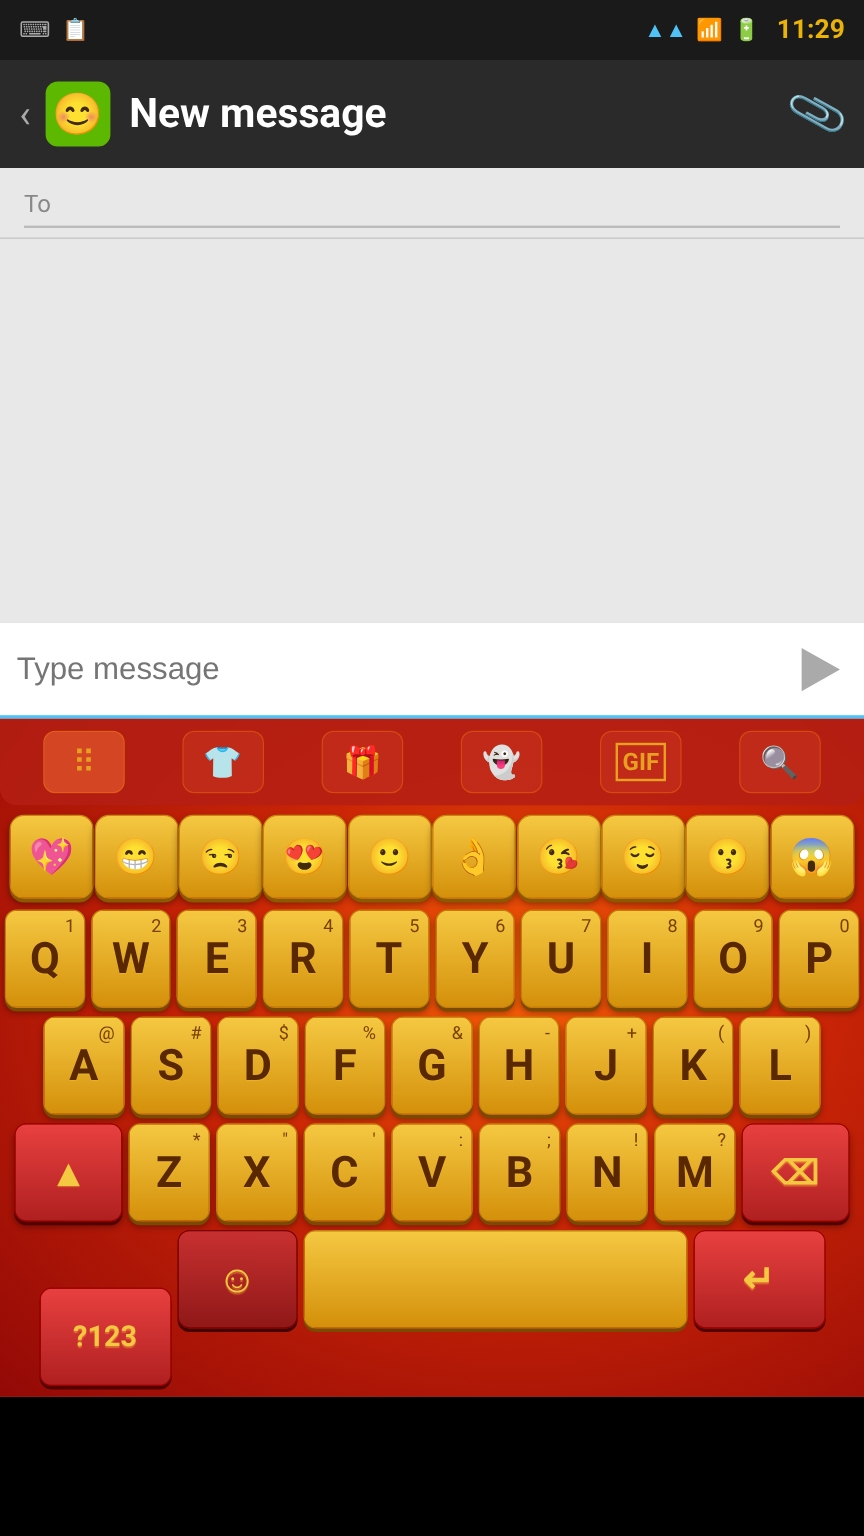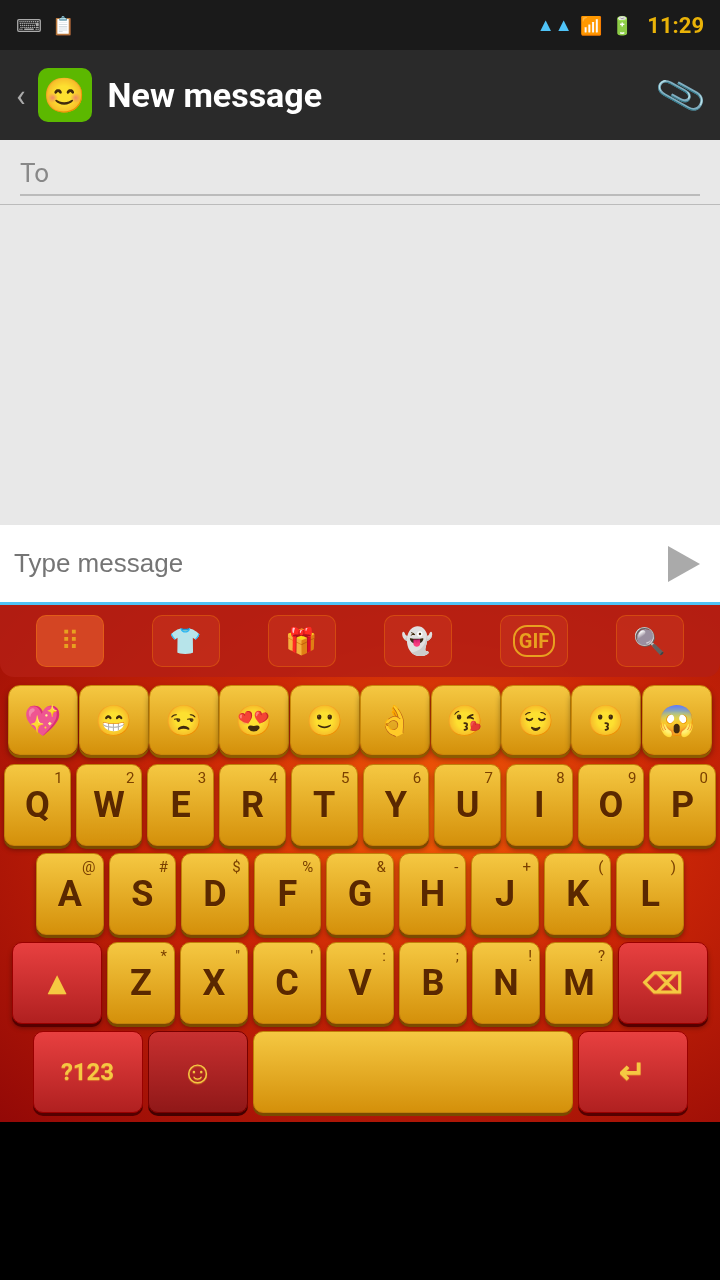--- a/index.html
+++ b/index.html
@@ -98,21 +98,21 @@
       background: #e8e8e8;
       padding: 0;
     }
     .to-field-container {
       background: #e8e8e8;
       padding: 18px 20px 8px 20px;
       border-bottom: 1px solid #bbb;
     }
     .to-label {
       color: #888;
-      font-size: 26px;
+      font-size: 20px;
     }
     .to-underline {
       height: 2px;
       background: #bbb;
       margin-top: 6px;
     }
     .message-body {
       background: #e8e8e8;
       height: 320px;
     }
@@ -288,20 +288,21 @@
       font-size: 26px;
     }
 
     
     .key-123 {
       background: linear-gradient(180deg, #e84040 0%, #b02020 100%);
       border-color: #900;
       box-shadow: 0 3px 0 #500;
       max-width: 110px;
       flex: 1.8;
+      margin-top: 48px;
     }
     .key-123 .key-label {
       color: #f5c842;
       font-size: 24px;
     }
     .key-emoji-bottom {
       background: linear-gradient(180deg, #c83030 0%, #901818 100%);
       border-color: #700;
       box-shadow: 0 3px 0 #400;
       max-width: 100px;
@@ -381,21 +382,21 @@
       <div class="emoji-tool-btn">
         <span class="tool-icon">👕</span>
       </div>
       <div class="emoji-tool-btn">
         <span class="tool-icon">🎁</span>
       </div>
       <div class="emoji-tool-btn">
         <span class="tool-icon">👻</span>
       </div>
       <div class="emoji-tool-btn">
-        <span class="tool-icon" style="font-size:20px; font-weight:bold; border:2px solid #e8a020; border-radius:14px; padding:2px 4px;">GIF</span>
+        <span class="tool-icon" style="font-size:20px; font-weight:bold; border:2px solid #e8a020; border-radius:0; padding:2px 4px;">GIF</span>
       </div>
       <div class="emoji-tool-btn">
         <span class="tool-icon">🔍</span>
       </div>
     </div>
 
     <div class="emoji-row">
       <div class="emoji-key">
           <span>💖</span>
         </div>

